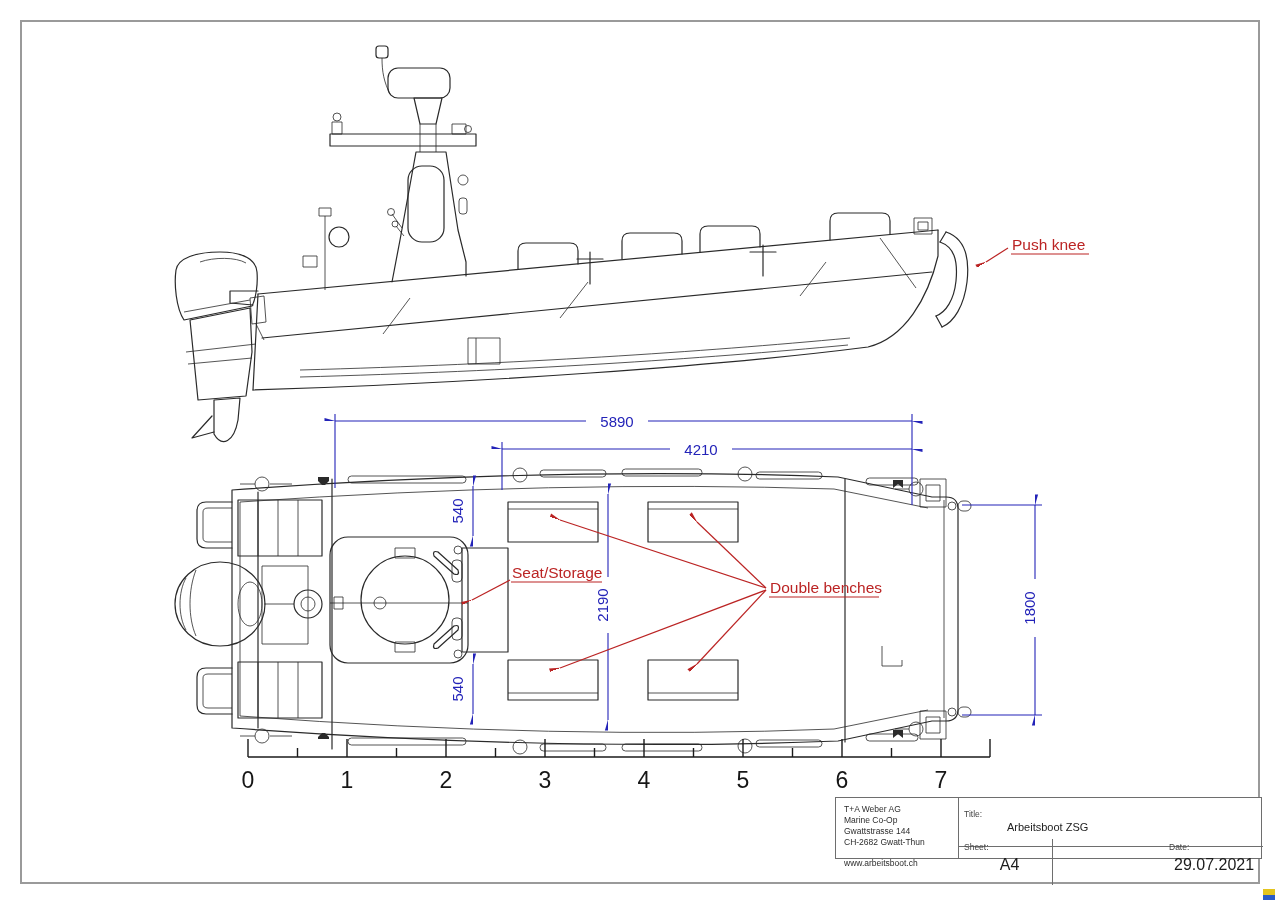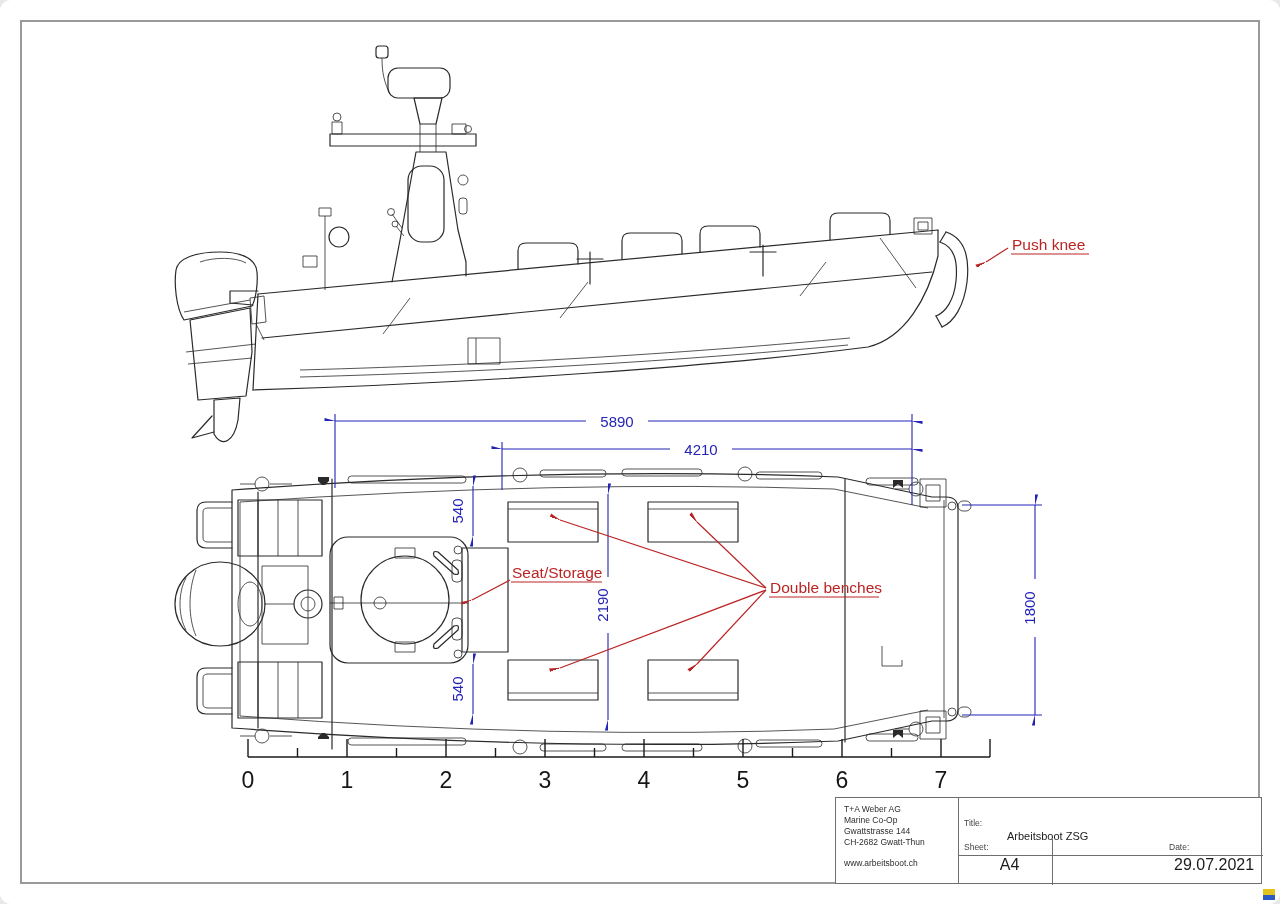--- a/index.html
+++ b/index.html
@@ -1,36 +1,36 @@
 <!DOCTYPE html>
 <html><head>
 <meta charset="utf-8">
 <style>
   html,body{margin:0;padding:0;background:#e8e8e8;}
   #page{position:relative;width:1280px;height:904px;background:#ffffff;overflow:hidden;
-        font-family:"Liberation Sans", sans-serif;border-radius:11px;}
+        font-family:"Liberation Sans", sans-serif;}
   #frame{position:absolute;left:20px;top:20px;width:1240px;height:864px;
          border:2px solid #9a9a9a;box-sizing:border-box;}
   svg{position:absolute;left:0;top:0;}
   .k{stroke:#2a2a2a;fill:none;stroke-width:1.2;stroke-linejoin:round;stroke-linecap:round;}
   .k2{stroke:#2a2a2a;fill:none;stroke-width:0.8;stroke-linejoin:round;}
   .kf{fill:#2a2a2a;stroke:none;}
   .b{stroke:#2323b8;fill:none;stroke-width:1.1;}
   .r{stroke:#bb2424;fill:none;stroke-width:1.2;}
   .bt{fill:#2323b8;font-size:15px;}
   .rt{fill:#bb2424;font-size:15.5px;}
   .kt{fill:#161616;font-size:23px;}
   .wbg{fill:#ffffff;stroke:none;}
   
-  #tblock{position:absolute;left:835px;top:797px;width:427px;height:87px;
+  #tblock{position:absolute;left:835px;top:797px;width:427px;height:62px;
           border:1.5px solid #6e6e6e;box-sizing:border-box;background:#fff;font-size:8.5px;color:#2d2d2d;padding-left:40px;}
   #tb-company{position:absolute;left:0;top:0;width:123px;height:100%;border-right:1.5px solid #6e6e6e;
               box-sizing:border-box;padding:6px 0 0 8px;line-height:11px;}
   #tb-site{margin-top:10px;}
-  #tb-title-row{position:absolute;left:123px;top:17px;width:304px;height:41px;
+  #tb-title-row{position:absolute;left:123px;top:8px;width:304px;height:41px;
                 border-bottom:1.5px solid #6e6e6e;box-sizing:border-box;}
   .tb-label{position:absolute;left:5px;top:3px;font-size:8.5px;color:#444;}
   #tb-title-val{position:absolute;left:48px;top:15px;font-size:11px;color:#222;}
   .tb-cell{position:absolute;top:41px;height:46px;box-sizing:border-box;}
   #tb-sheet{left:123px;width:94px;border-right:1.5px solid #6e6e6e;}
   #tb-scale{left:217px;width:111px;border-right:1.5px solid #6e6e6e;}
   #tb-date{left:328px;width:99px;}
   .tb-val{position:absolute;left:8px;right:0;top:17px;text-align:center;font-size:16px;color:#1c1c1c;}
   #tb-date .tb-val{text-align:left;left:10px;font-size:16px;}
   #logo{position:absolute;left:1263px;top:889px;width:12px;height:11px;}

